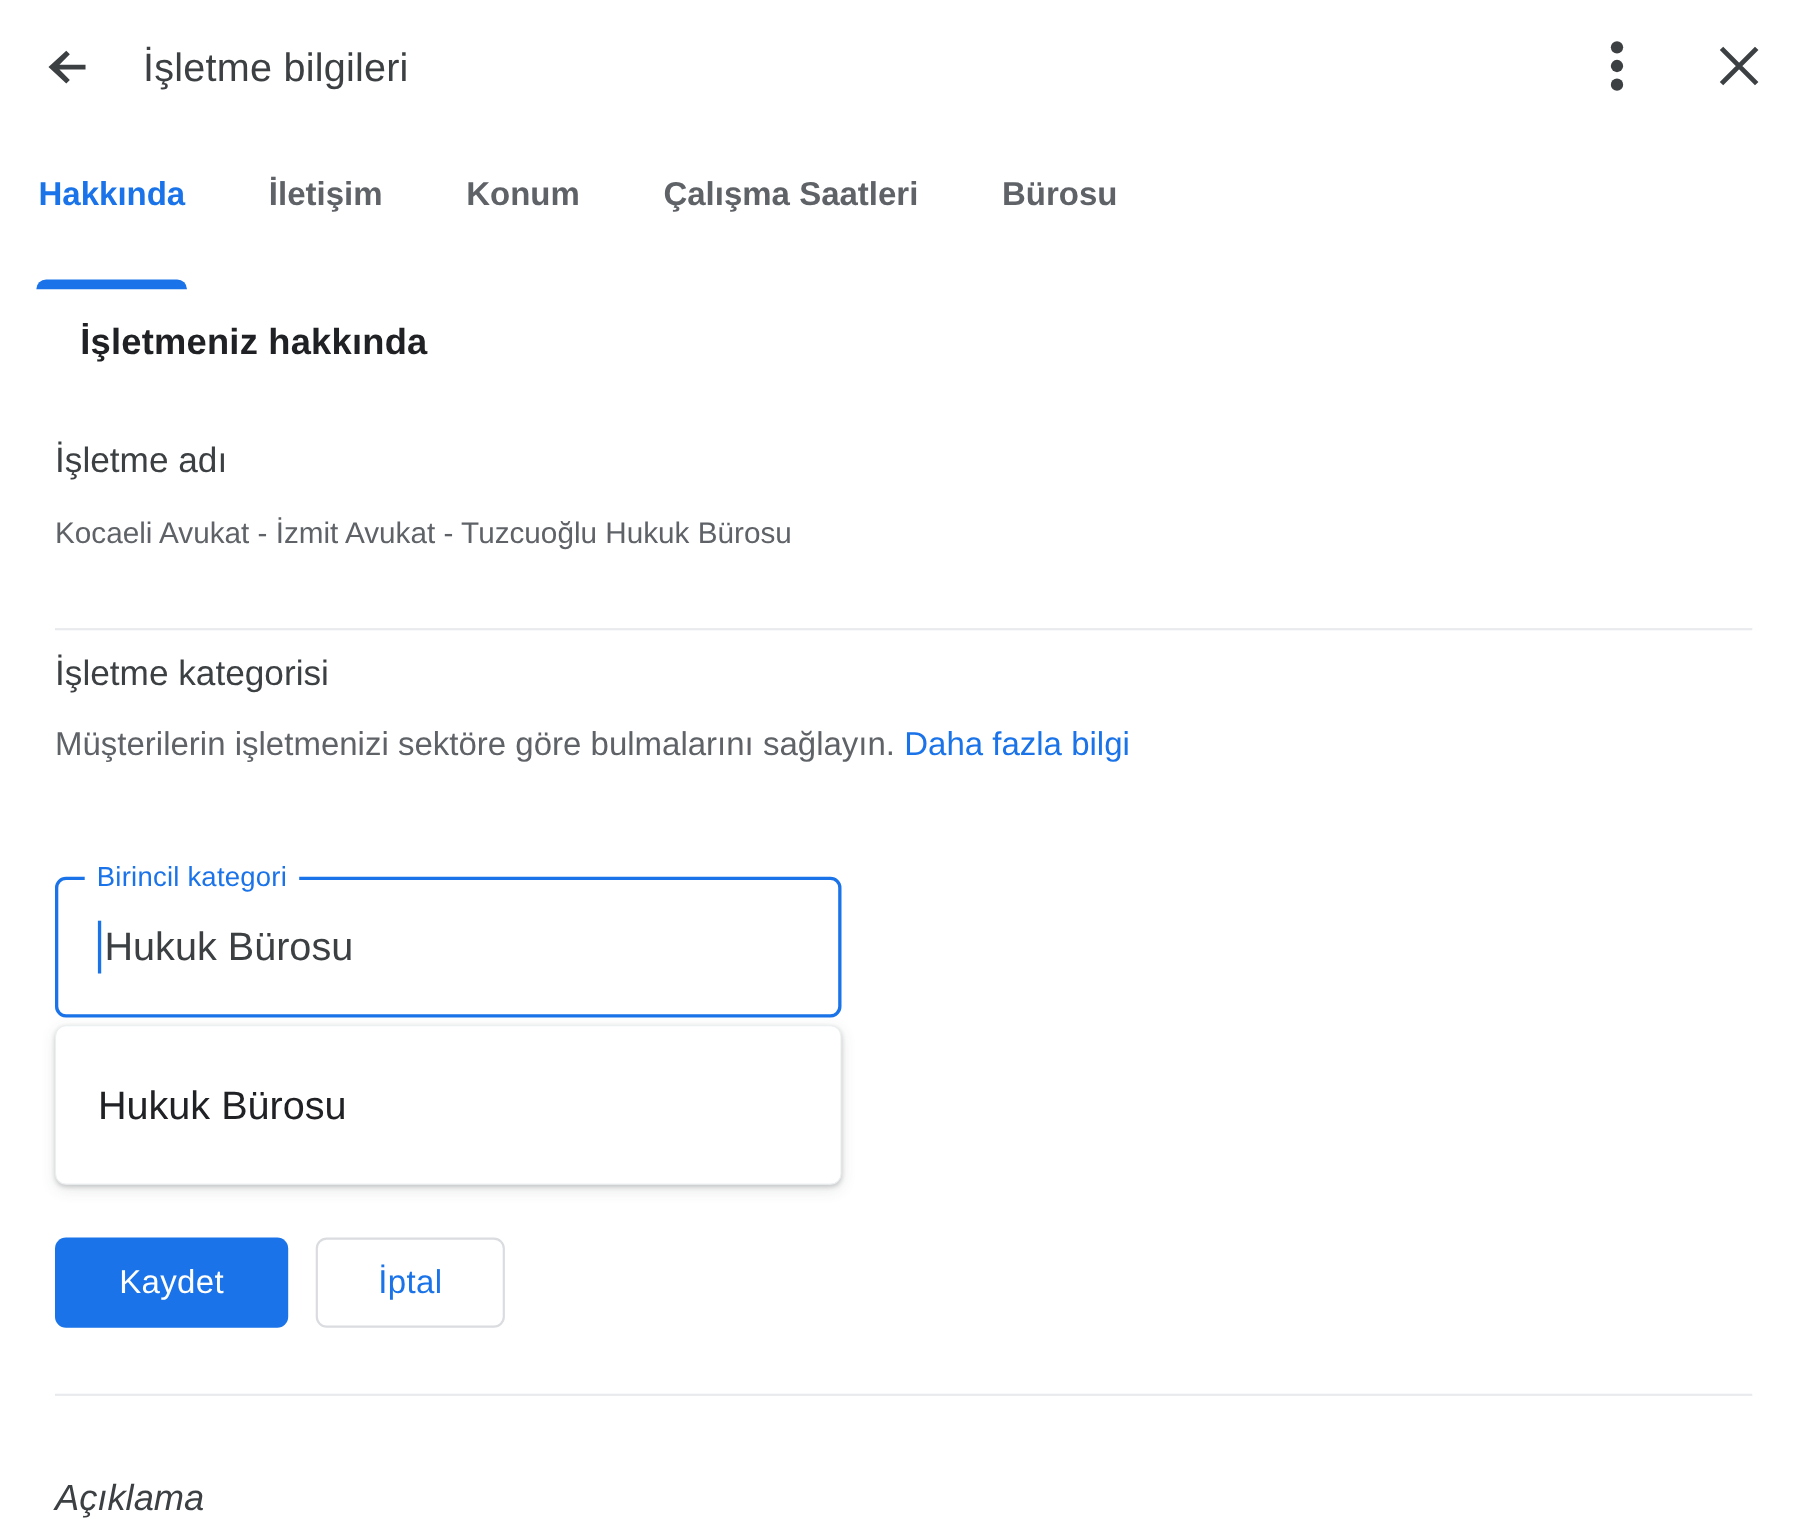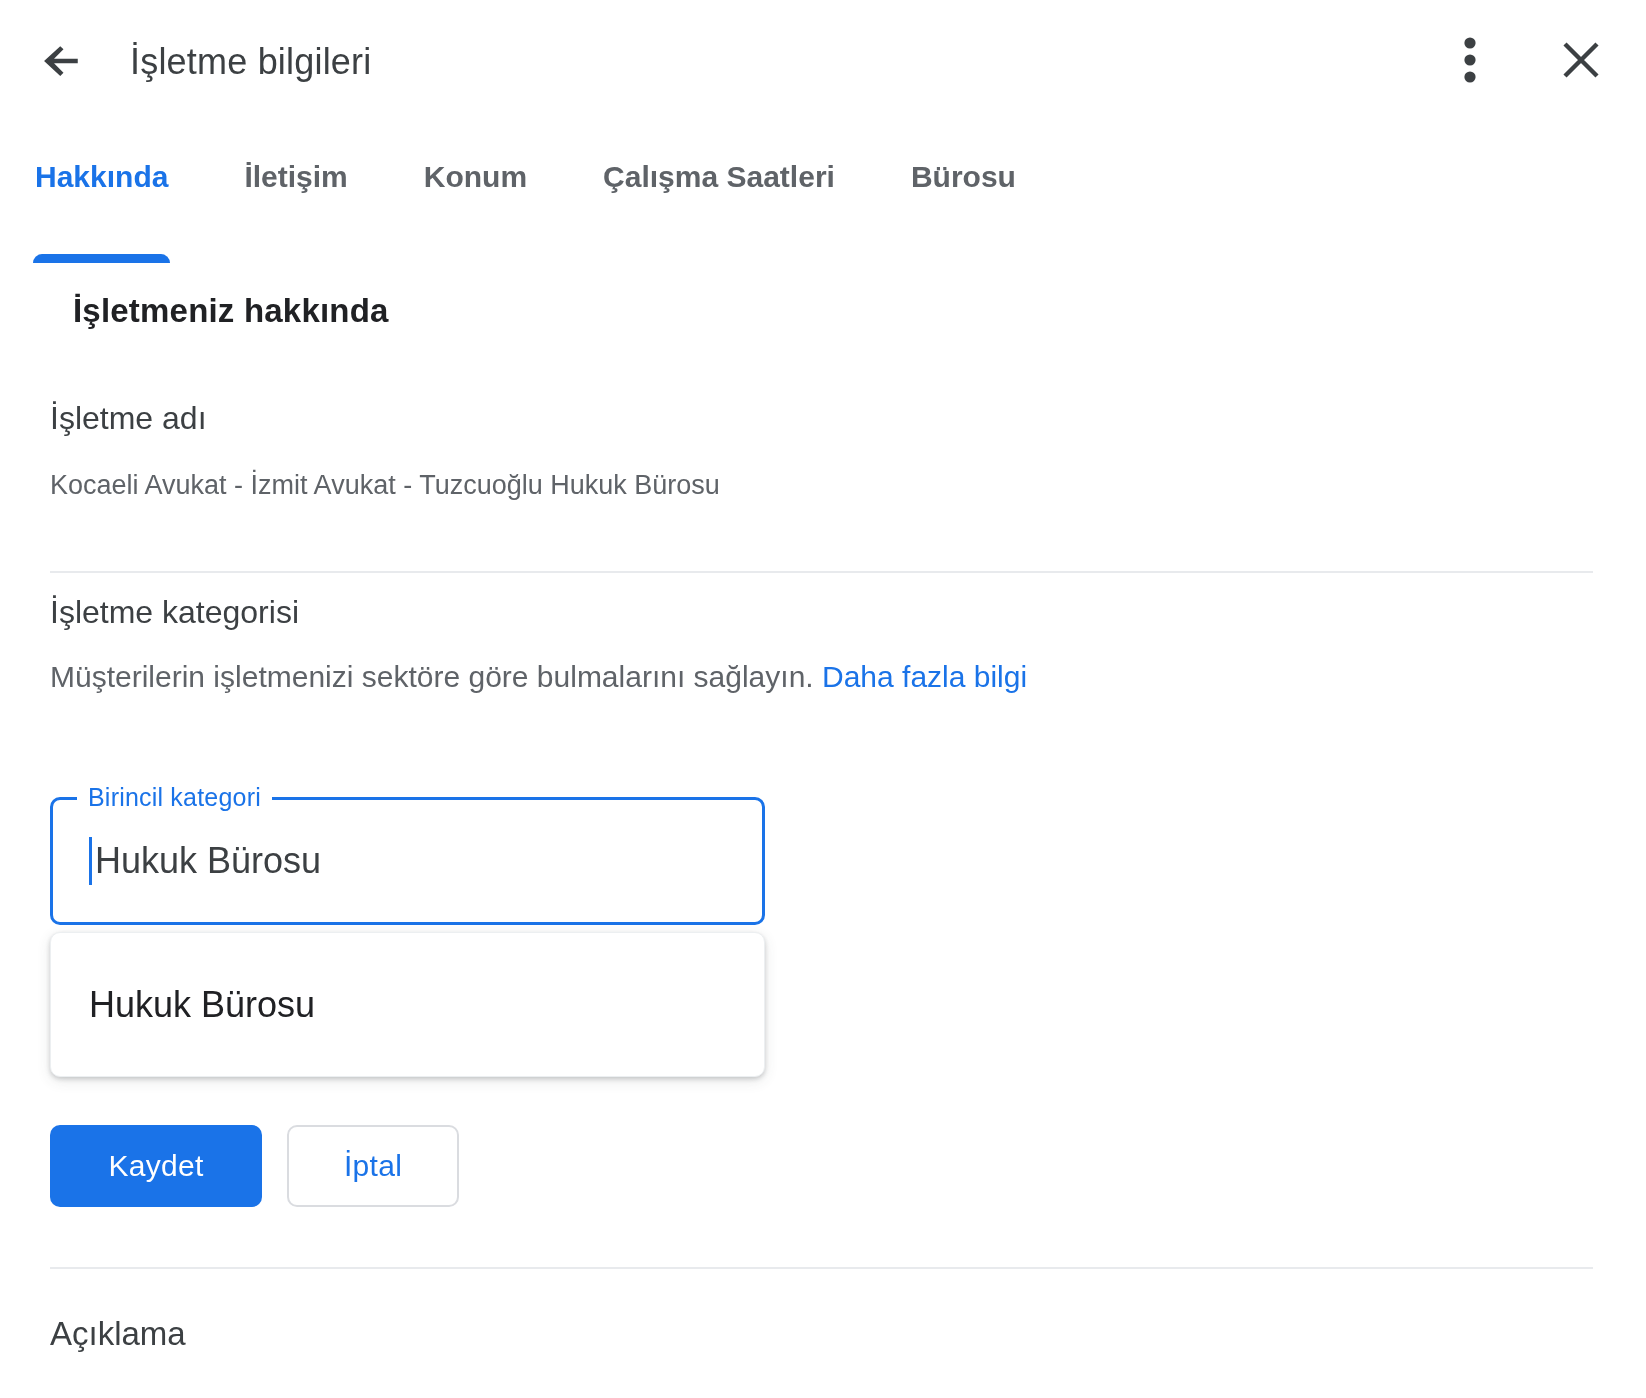--- a/index.html
+++ b/index.html
@@ -59,22 +59,22 @@
     padding-left: 38px; font-size: 36px; font-weight: 500; color: #202124; cursor: pointer; }
 
   
   .btn-row { position: absolute; left: 50px; top: 1125px; display: flex; gap: 25px; border-radius: 29px; }
   .btn { height: 82px; border-radius: 10px; font-family: "Liberation Sans", sans-serif;
     font-size: 30px; font-weight: 500; display: flex; align-items: center; justify-content: center;
     cursor: pointer; letter-spacing: 0.3px; }
   .btn-primary { width: 212px; background: #1a73e8; color: #ffffff; border: none; }
   .btn-outline { width: 172px; background: #ffffff; color: #1a73e8; border: 2px solid #dadce0; }
 
-  .desc-heading { position: absolute; left: 50px; top: 1315px;
-    font-size: 33px; font-weight: 400; color: #3c4043; }
+  .desc-heading { position: absolute; left: 50px; top: 1343px;
+    font-size: 33px; font-weight: 400; color: #3c4043; font-style: italic; }
 </style>
 </head>
 <body>
 
 <div class="stage">
 
   <div class="header">
     <button class="back-btn">
       <span>
         <svg width="42" height="42" viewBox="0 0 48 48">

